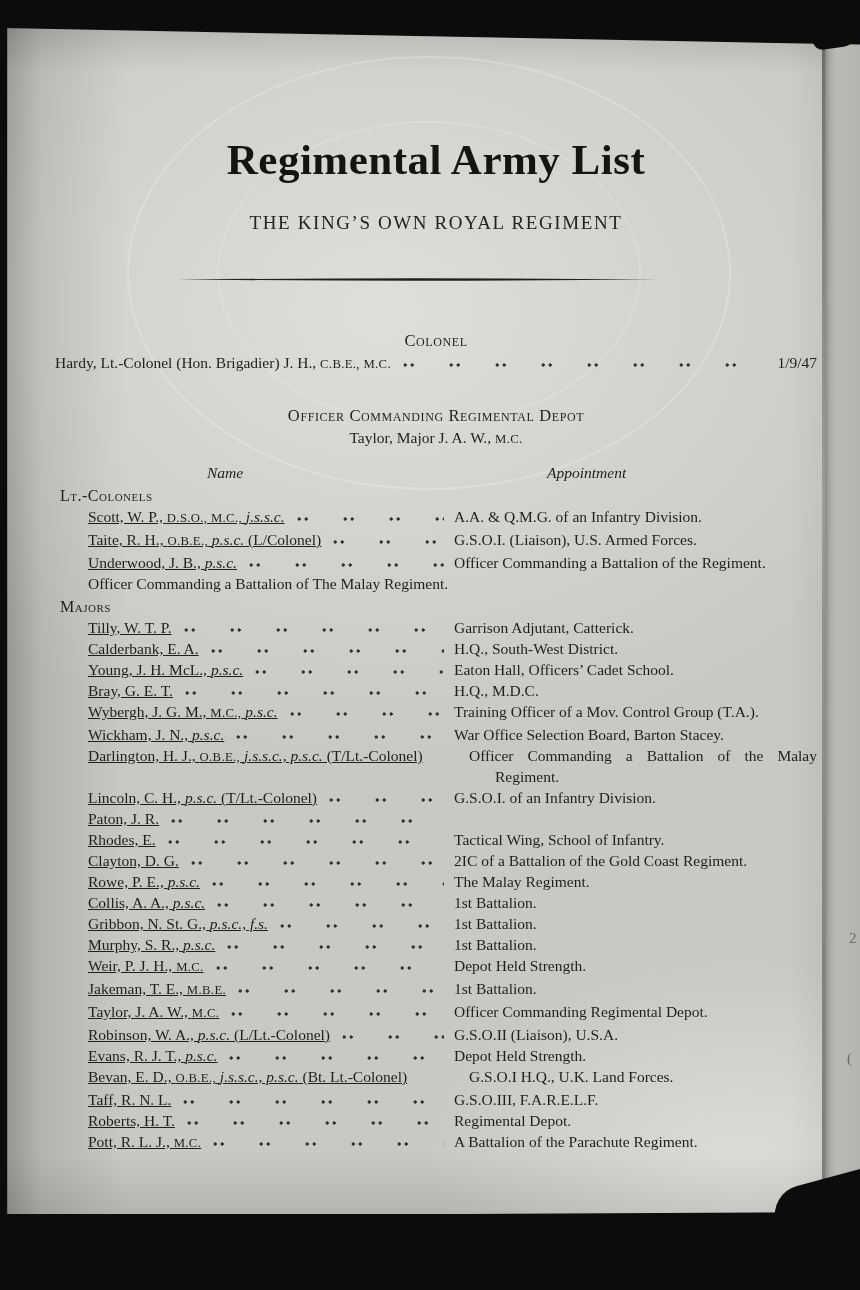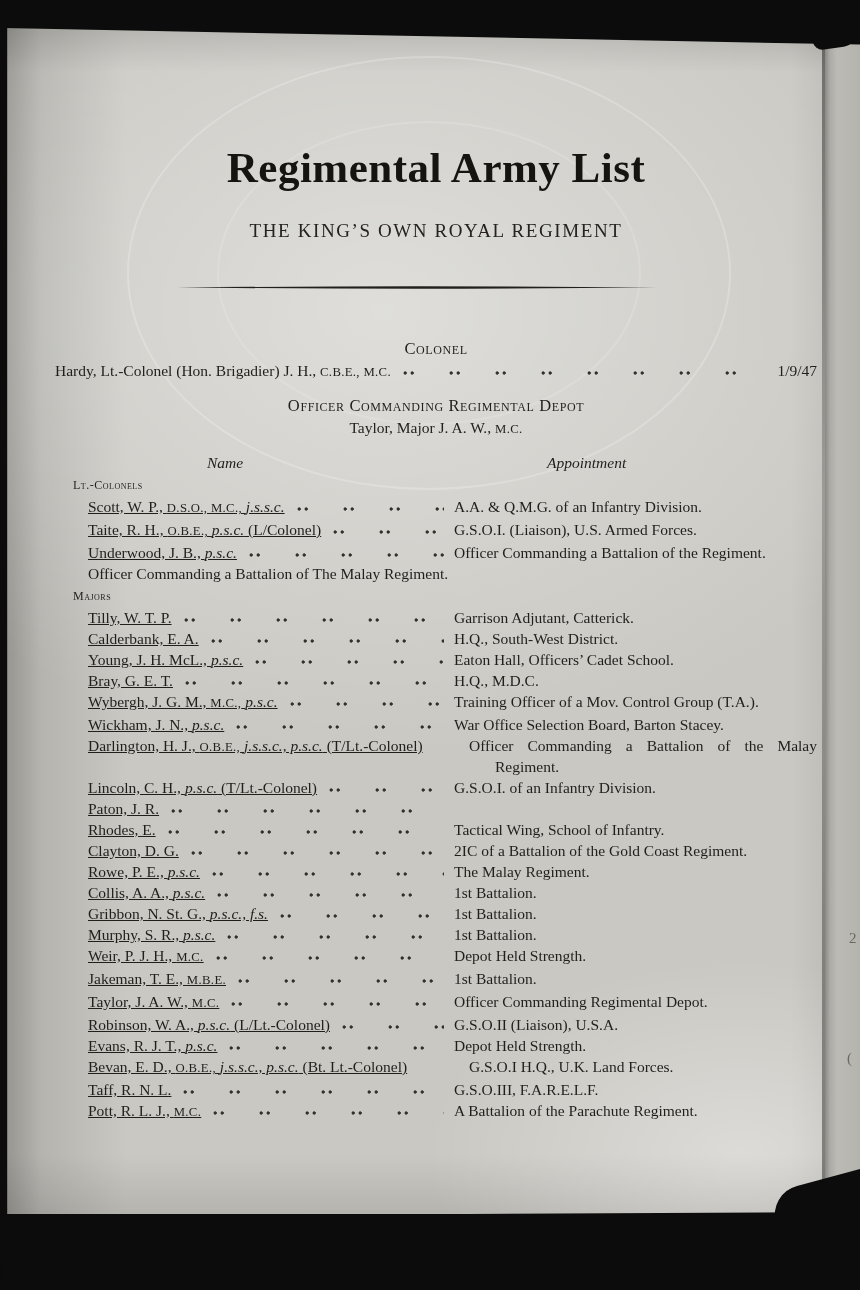--- a/index.html
+++ b/index.html
@@ -38,36 +38,36 @@
     transform:rotate(1.1deg);transform-origin:left center;border-radius:0 0 8px 4px;}
   .black-left{position:absolute;left:0;top:0;bottom:0;width:8px;
     background:linear-gradient(90deg,#0c0c0c 0 5px, rgba(12,12,12,0.4) 7px, rgba(12,12,12,0) 8px);}
   .notch-tr{position:absolute;right:4px;top:22px;width:44px;height:26px;background:#0c0c0c;
     transform:rotate(-8deg);border-radius:0 0 14px 10px;}
   .black-bottom{position:absolute;left:0;bottom:-2px;right:0;height:80px;background:#0c0c0c;
     transform:rotate(-0.3deg);transform-origin:right center;border-radius:10px 4px 0 0;}
   .curl-br{position:absolute;right:-12px;bottom:66px;width:100px;height:44px;background:#0c0c0c;
     transform:rotate(-15deg);border-radius:30px 0 0 4px;}
   
-  .content{position:absolute;left:48px;top:12px;width:762px;font-size:15.5px;line-height:21px;}
+  .content{position:absolute;left:48px;top:4px;width:762px;font-size:15.5px;line-height:21px;}
   .title{margin:106px 0 0 0;text-align:center;font-size:43px;line-height:48px;font-weight:700;letter-spacing:0.5px;color:#161411;}
   .subtitle{margin-top:28px;text-align:center;font-size:19px;letter-spacing:1.6px;color:#26231f;}
   .rule{display:block;margin:44px 0 0 122px;}
   .caps-head{font-variant:small-caps;letter-spacing:0.6px;text-align:center;font-size:16.5px;}
   .head-colonel{margin-top:48px;}
-  .head-oc{margin-top:12px;}
+  .head-oc{margin-top:30px;}
   .center-entry{text-align:center;margin-top:1px;}
   .colonel-row{display:flex;align-items:baseline;margin-top:1px;}
   .colonel-row .date{flex:none;padding-left:6px;}
   
   .tbl-head{position:relative;height:21px;margin-top:12px;font-style:italic;font-size:15.5px;}
   .tbl-head .nh{position:absolute;left:152px;}
   .tbl-head .ah{position:absolute;left:492px;}
   
-  .sec-label{font-variant:small-caps;letter-spacing:0.5px;font-size:12px;margin:2px 0 0 18px;}
+  .sec-label{font-variant:small-caps;letter-spacing:0.5px;font-size:16px;margin:2px 0 0 5px;}
   .row{display:flex;align-items:flex-start;margin-left:33px;}
   .nm{flex:0 0 366px;display:flex;align-items:baseline;min-width:0;text-decoration:underline;}
   .nmtxt{white-space:nowrap;}
   .wrapRow .nm{display:block;padding-left:15px;text-indent:-15px;text-align:justify;}
   .wrapRow .nmtxt{white-space:normal;}
   .ap{flex:1;text-align:justify;padding-left:26px;text-indent:-26px;}
   .p-sc{font-size:0.82em;letter-spacing:0.35px;}
   .p-i{font-style:italic;}
   .lead{flex:1 1 auto;align-self:baseline;height:9px;margin:0 10px 0 12px;
     background-image:
@@ -280,20 +280,27 @@
         </div>
         <div class="row">
           <div class="nm">
             <span class="nmtxt"><span class="p-r">Taff, R. N. L.</span></span>
             <span class="lead"></span>
           </div>
           <div class="ap">G.S.O.III, F.A.R.E.L.F.</div>
         </div>
         <div class="row">
           <div class="nm">
+            <span class="nmtxt"><span class="p-r">Roberts, H. T.</span></span>
+            <span class="lead"></span>
+          </div>
+          <div class="ap">Regimental Depot.</div>
+        </div>
+        <div class="row">
+          <div class="nm">
             <span class="nmtxt"><span class="p-r">Pott, R. L. J., </span><span class="p-sc">M.C.</span></span>
             <span class="lead"></span>
           </div>
           <div class="ap">A Battalion of the Parachute Regiment.</div>
         </div>
       </div>
   </div>
 </div>
 
 <div class="black-top"></div>

